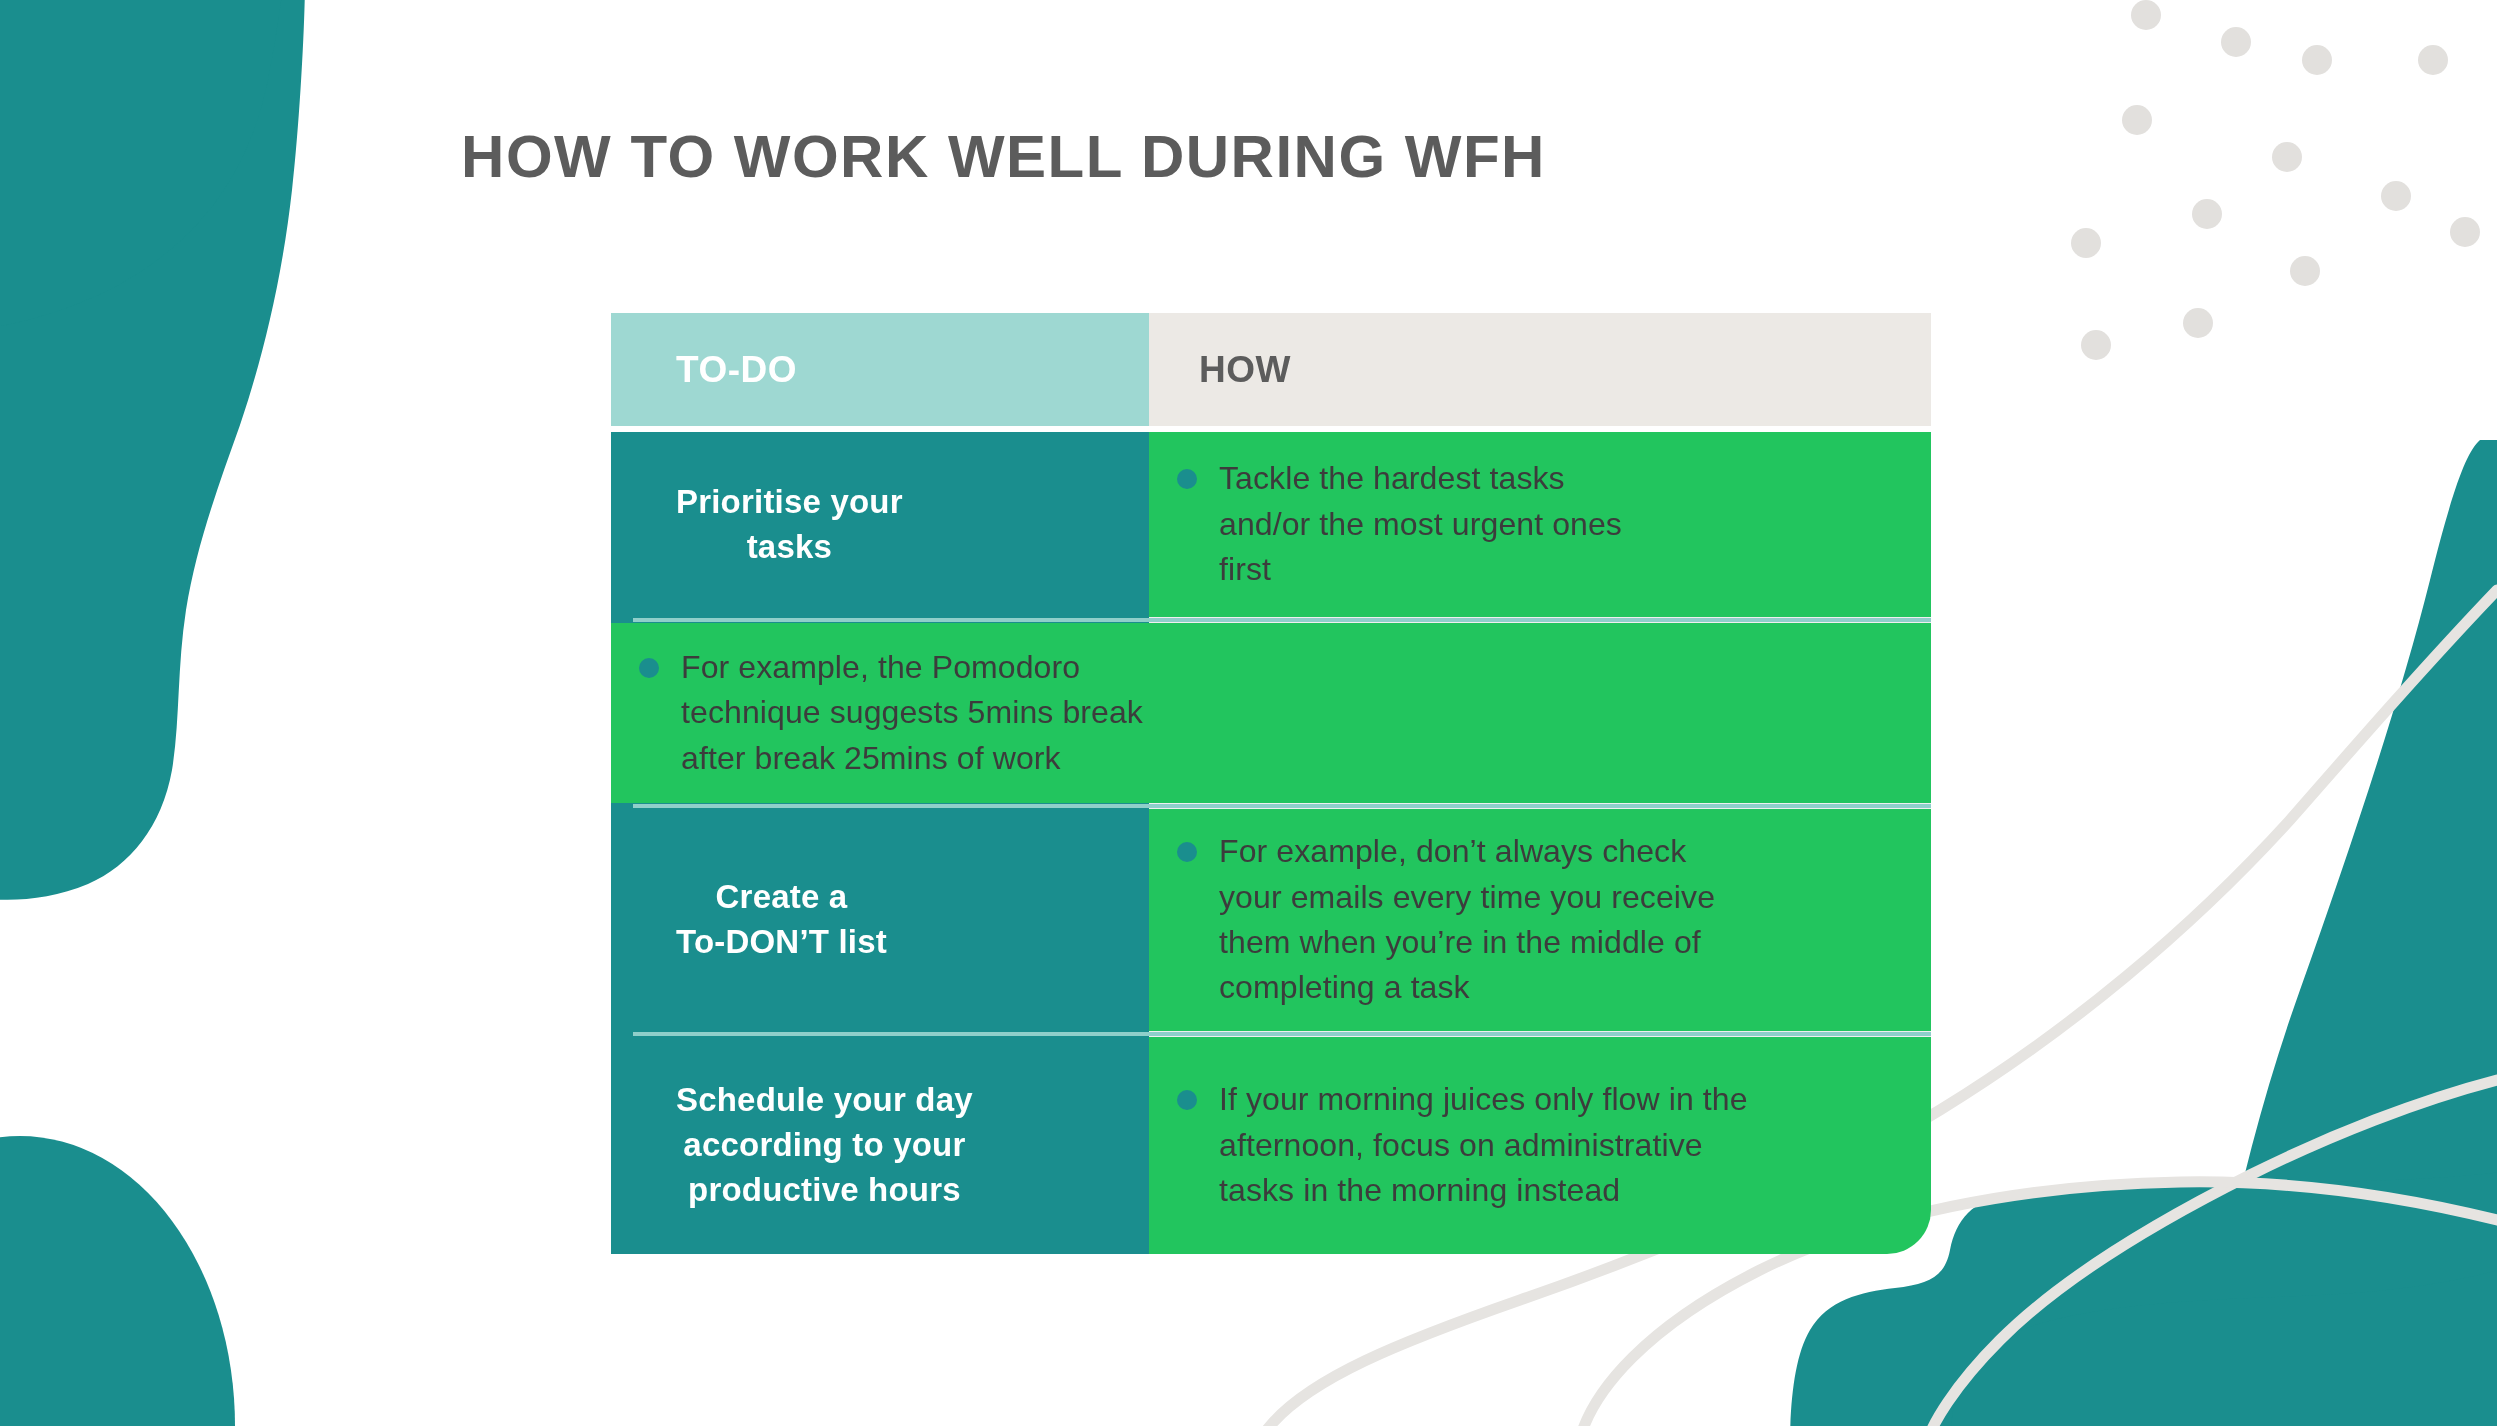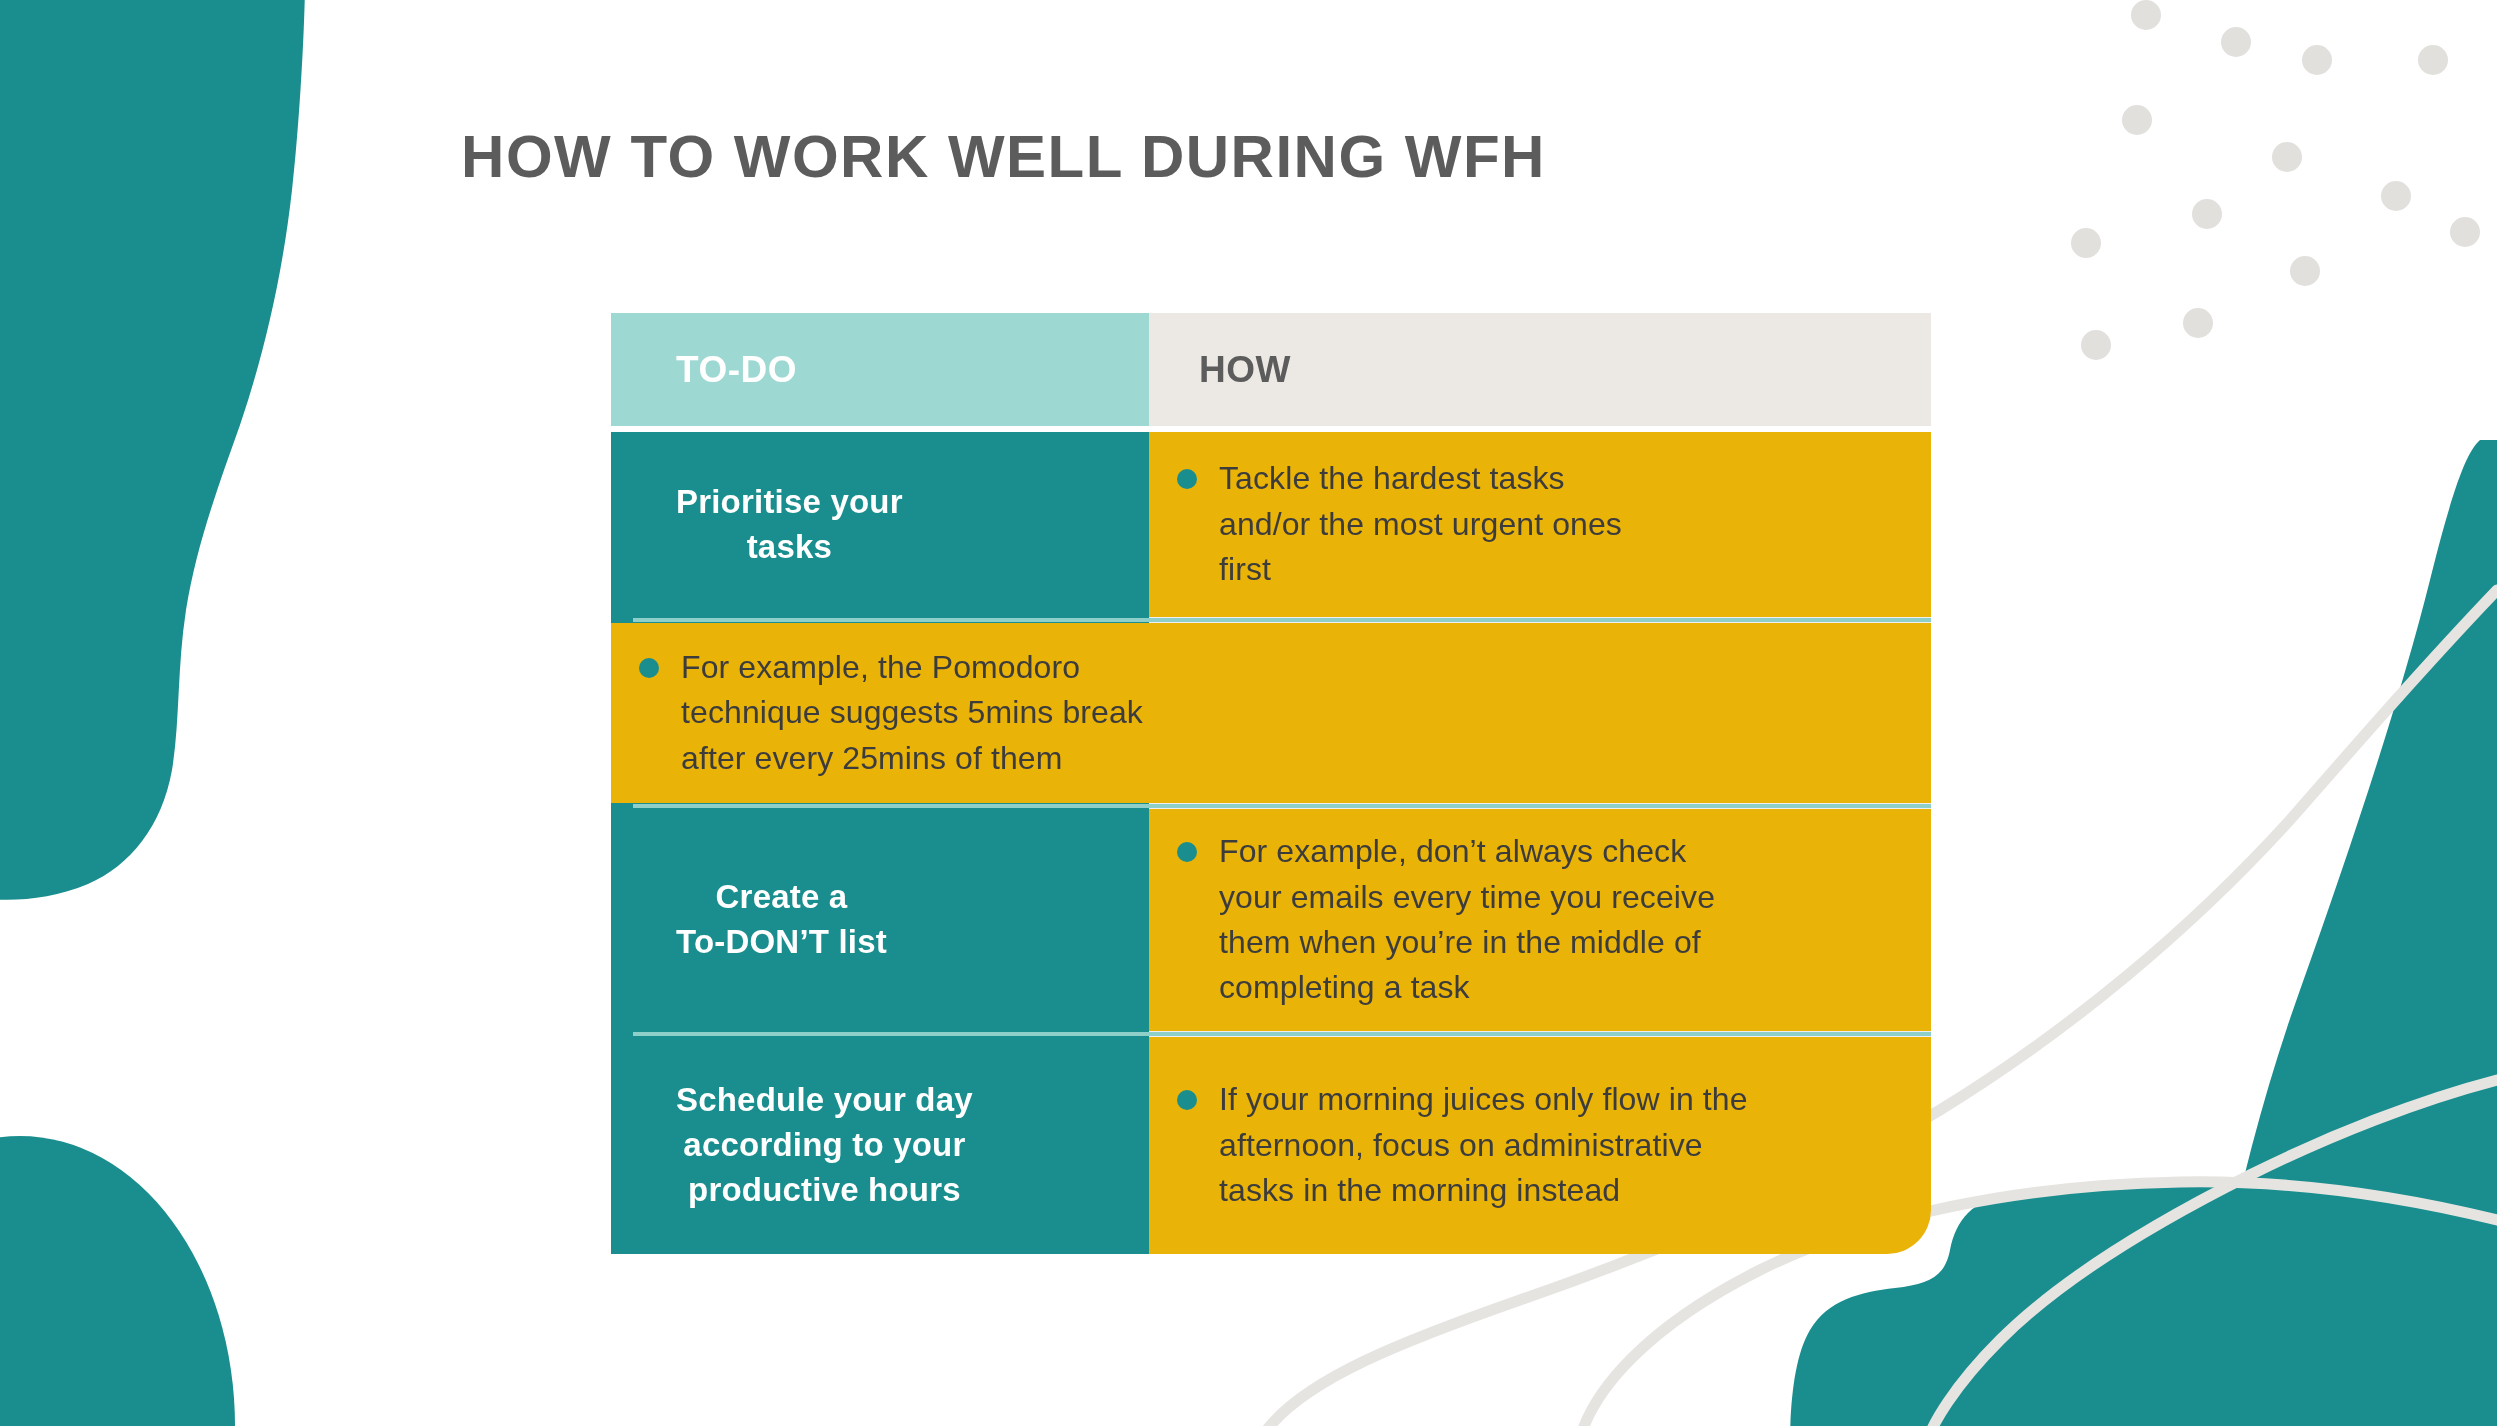--- a/index.html
+++ b/index.html
@@ -91,21 +91,21 @@
     height: 6px;
     background: #ffffff;
     width: 100%;
   }
   
   .row-body .cell-left {
     background: #1a8e8e;
     align-items: center;
   }
   .row-body .cell-right {
-    background: #eab308;
+    background: #22c55e;
     align-items: center;
   }
   .todo-text {
     color: #ffffff;
     font-size: 33px;
     font-weight: bold;
     line-height: 1.36;
     letter-spacing: 0.2px;
     text-align: center;
   }
@@ -258,21 +258,21 @@
     <div class="divider-wrap">
       <div class="divider-line"></div>
     </div>
 
     <div class="row row-body" style="height:180px">
       <div class="cell-right">
         <div class="how-block">
           <span class="bullet"></span>
           <span class="how-text" style="white-space: pre-line;">For example, the Pomodoro
 technique suggests 5mins break
-after every 25mins of them</span>
+after break 25mins of work</span>
         </div>
       </div>
     </div>
 
     <div class="divider-wrap">
       <div class="divider-line"></div>
     </div>
 
     <div class="row row-body" style="height:222px">
       <div class="cell-left">

